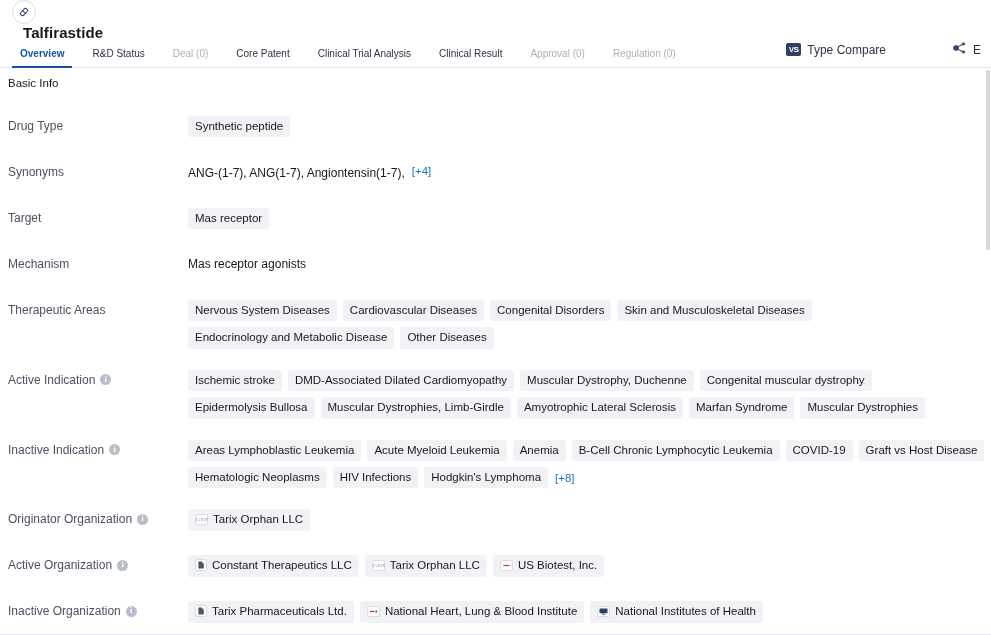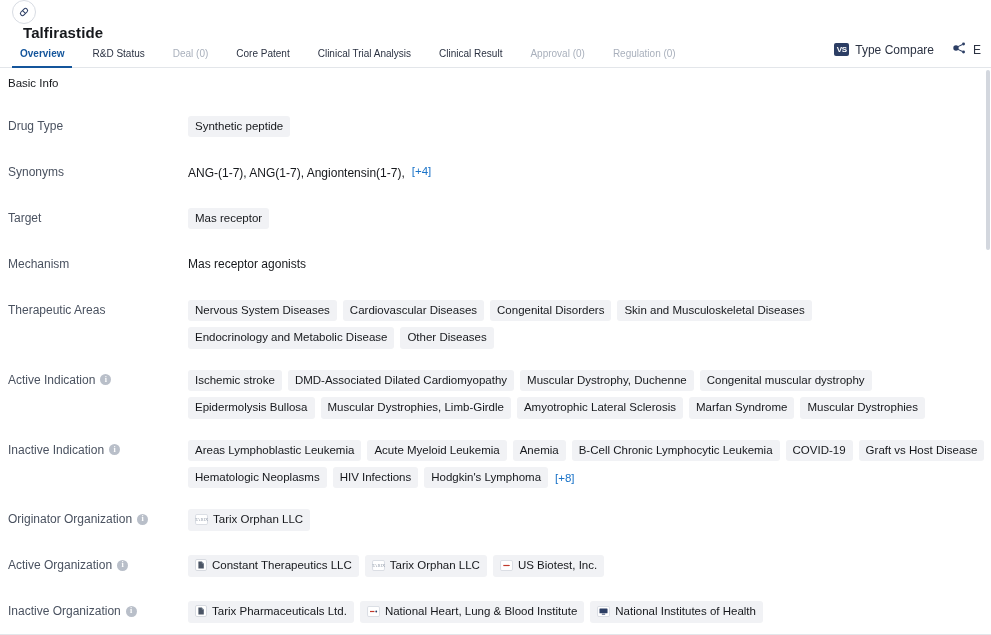--- a/index.html
+++ b/index.html
@@ -39,20 +39,21 @@
     display: flex;
     align-items: center;
     gap: 18px;
   }
   .hdr-btn {
     display: flex; align-items: center; gap: 6px;
     font-size: 12px;
     color: #2b3242;
     white-space: nowrap;
     cursor: pointer;
+    margin-left: 48px;
   }
   .vs-badge {
     display: inline-flex; align-items: center; justify-content: center;
     width: 15px; height: 13px;
     background: #2c3e64;
     color: #fff;
     font-size: 8px;
     font-weight: bold;
     border-radius: 2px;
     letter-spacing: -0.3px;

